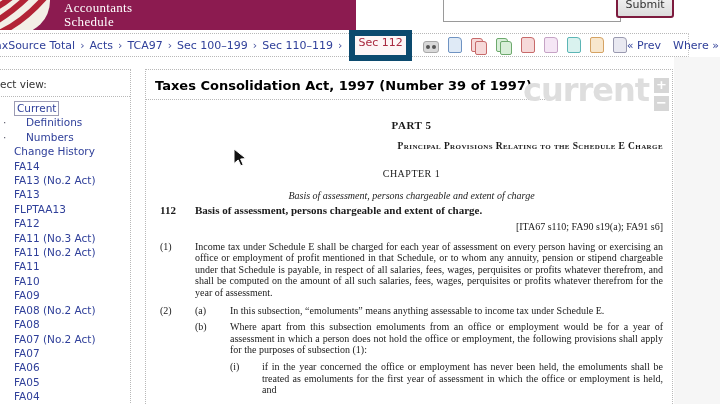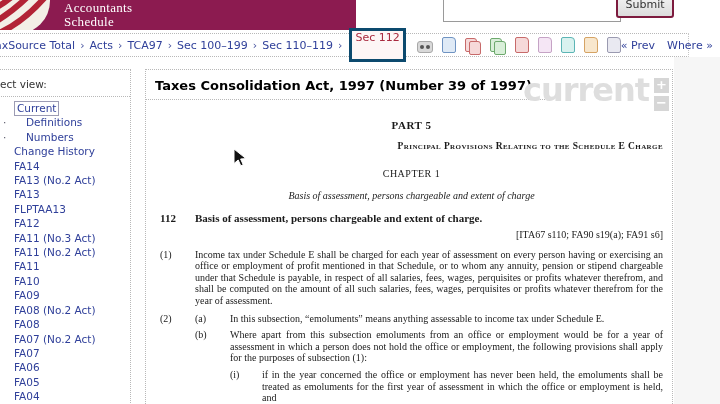--- a/index.html
+++ b/index.html
@@ -19,21 +19,21 @@
     background:linear-gradient(#f7f7f7,#dcdcdc);font-family:"DejaVu Sans",sans-serif;
     font-size:11px;color:#333;border-radius:3px;}
 
   
   .crumbbar{position:absolute;left:-10px;top:33px;width:698px;height:22px;
     border-top:1px dotted #b8b8b8;border-bottom:1px dotted #b8b8b8;border-right:1px dotted #c5c5c5;
     display:flex;align-items:center;font-size:11px;color:#30409a;background:#fff;}
   .crumbbar a{color:#30409a;text-decoration:none;cursor:pointer;}
   .sep{color:#44519e;margin:0 5px;}
   .crumbs{display:flex;align-items:center;white-space:nowrap;}
-  .crumb-current{color:#a8293e;border:3px solid #0c4a6e;background:#fdf6f6;padding:0 3px 15px 3px;margin-left:2px;}
+  .crumb-current{color:#a8293e;border:6px solid #0c4a6e;background:#fdf6f6;padding:0 3px 6px 3px;margin-left:2px;}
   .doc-icons{display:flex;align-items:center;margin-left:11px;gap:9px;}
   .icon{display:inline-block;position:relative;cursor:pointer;}
   .doc{width:12px;height:14px;border:1px solid;border-radius:2px 4px 2px 2px;}
   .doc.blue{border-color:#6f93c2;background:#dfeaf6;}
   .doc.red{border-color:#c76a6a;background:#f6d9d9;}
   .doc.pink{border-color:#c5a3c5;background:#f5e6f5;}
   .doc.teal{border-color:#5cb5b5;background:#d9f2ef;}
   .doc.orange{border-color:#d5a364;background:#f8e7cd;}
   .doc.gray{border-color:#9a9ab0;background:#e9e9f1;}
   .docs{width:16px;height:15px;}
@@ -71,21 +71,21 @@
     line-height:14px;text-align:center;margin-bottom:3px;cursor:pointer;}
 
   
   .act{font-family:"Liberation Serif",serif;font-size:10px;line-height:11.6px;color:#1a1a1a;
     padding:0 9px 10px 14px;}
   .center{text-align:center;}
   .part-h{margin-top:20px;font-weight:bold;font-size:11px;letter-spacing:.5px;}
   .part-sub{margin-top:9px;font-weight:bold;font-size:9.5px;font-variant:small-caps;letter-spacing:.4px;text-align:right;}
   .chap-h{margin-top:16px;font-size:10px;letter-spacing:.5px;}
   .chap-sub{margin-top:10px;font-style:italic;}
-  .sect-row{margin-top:12px;display:flex;font-weight:bold;font-size:11px;}
+  .sect-row{margin-top:4px;display:flex;font-weight:bold;font-size:11px;}
   .citation{margin-top:4px;text-align:right;}
   .row{display:flex;}
   .n1{flex:0 0 35px;}
   .n2{flex:0 0 35px;}
   .n3{flex:0 0 32px;}
   .txt{flex:1;text-align:justify;}
   .lvl2{margin-left:35px;}
   .lvl3{margin-left:70px;}
   .mt8{margin-top:8px;} .mt6{margin-top:6px;} .mt5{margin-top:5px;}
   .it{}

